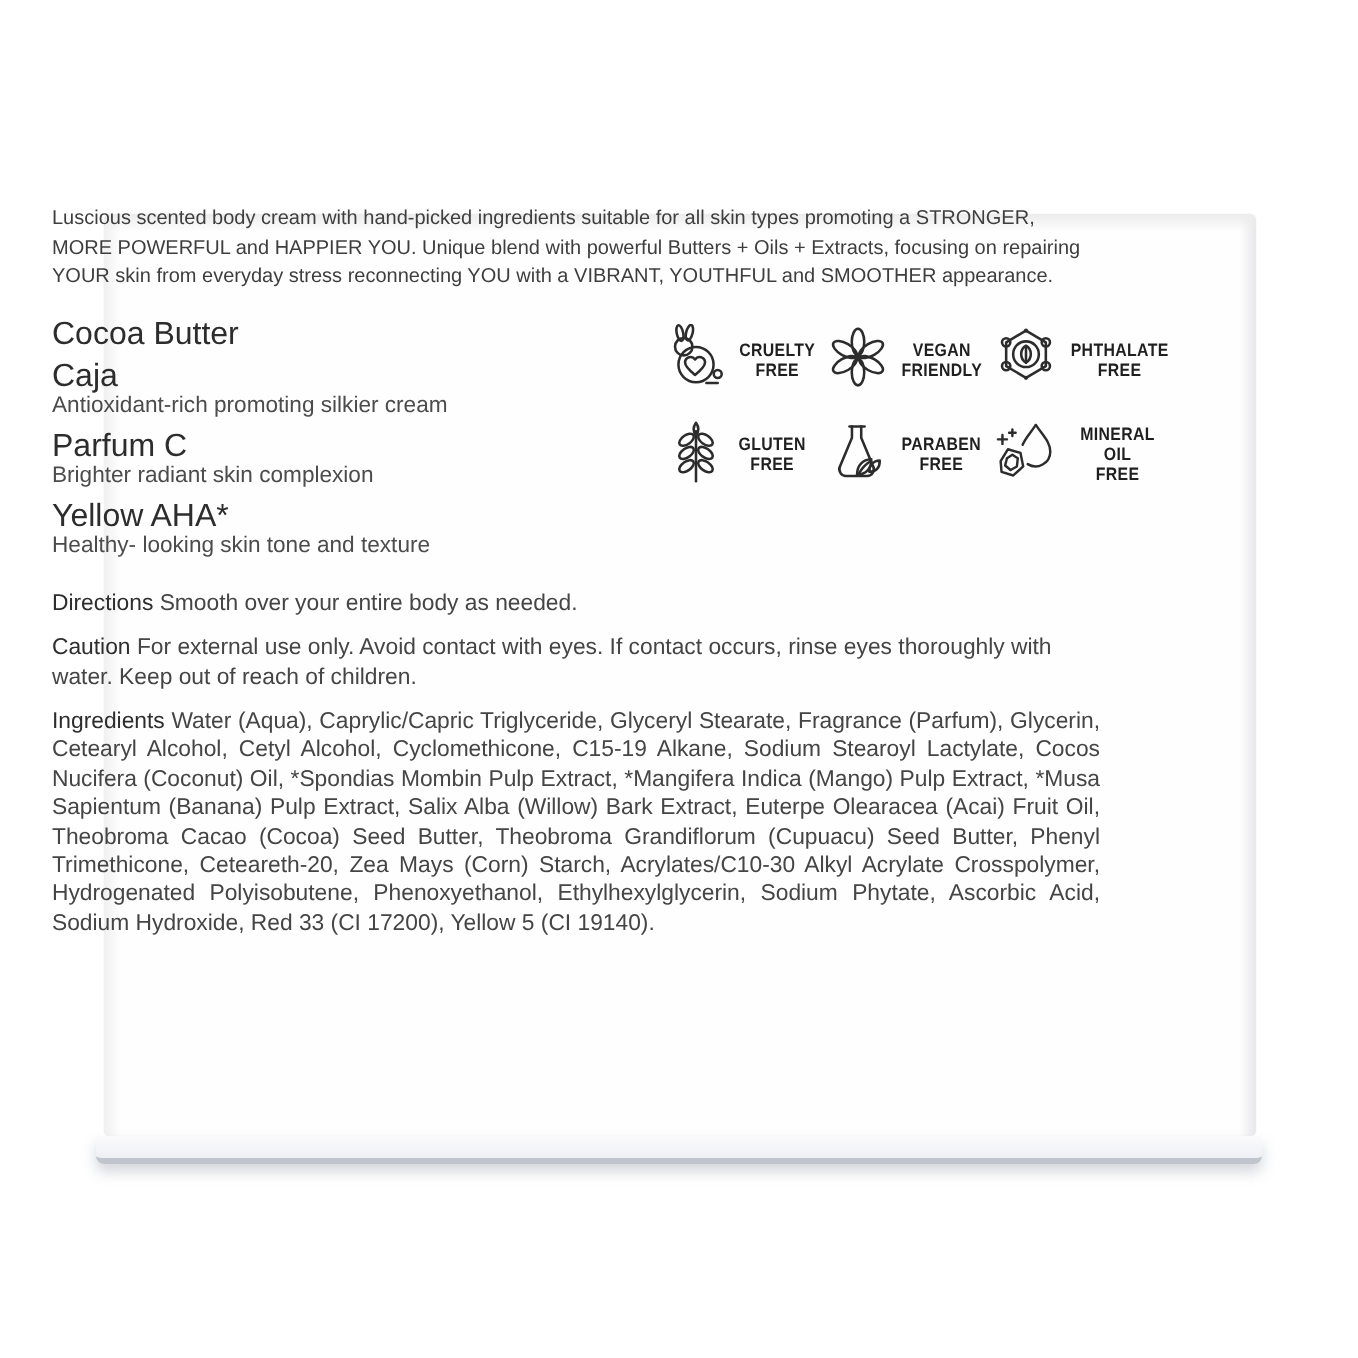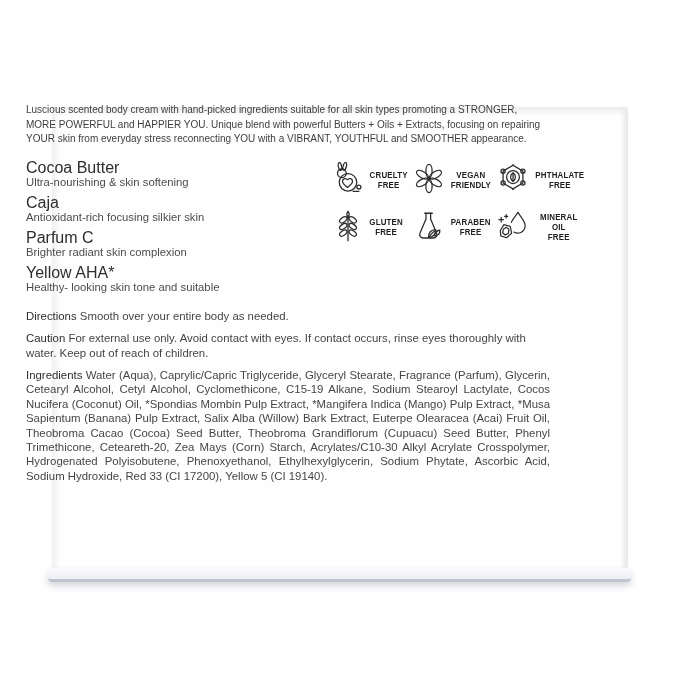--- a/index.html
+++ b/index.html
@@ -121,33 +121,32 @@
 <div class="box-bottom-flap"></div>
 
 <div class="content">
 
   <p class="intro">Luscious scented body cream with hand-picked ingredients suitable for all skin types promoting a STRONGER, MORE POWERFUL and HAPPIER YOU. Unique blend with powerful Butters + Oils + Extracts, focusing on repairing YOUR skin from everyday stress reconnecting YOU with a VIBRANT, YOUTHFUL and SMOOTHER appearance.</p>
 
   <div class="cols">
     <div class="left-col">
       <div class="ki">
         <div class="ki-name">Cocoa Butter</div>
-        <div class="ki-benefit">Ultra-nourishing &amp; skin softening</div>
       </div>
       <div class="ki">
         <div class="ki-name">Caja</div>
-        <div class="ki-benefit">Antioxidant-rich focusing silkier skin</div>
+        <div class="ki-benefit">Antioxidant-rich promoting silkier cream</div>
       </div>
       <div class="ki">
         <div class="ki-name">Parfum C</div>
         <div class="ki-benefit">Brighter radiant skin complexion</div>
       </div>
       <div class="ki">
         <div class="ki-name">Yellow AHA*</div>
-        <div class="ki-benefit">Healthy- looking skin tone and suitable</div>
+        <div class="ki-benefit">Healthy- looking skin tone and texture</div>
       </div>
     </div>
 
     <div class="badges">
 
       <div class="badge">
         <svg viewBox="0 0 40 36">
           <ellipse cx="11.5" cy="4.8" rx="1.7" ry="4.2" transform="rotate(-12 11.5 4.8)"></ellipse>
           <ellipse cx="16.5" cy="4.6" rx="1.7" ry="4.2" transform="rotate(14 16.5 4.6)"></ellipse>
           <circle cx="13.5" cy="12" r="4.6"></circle>

